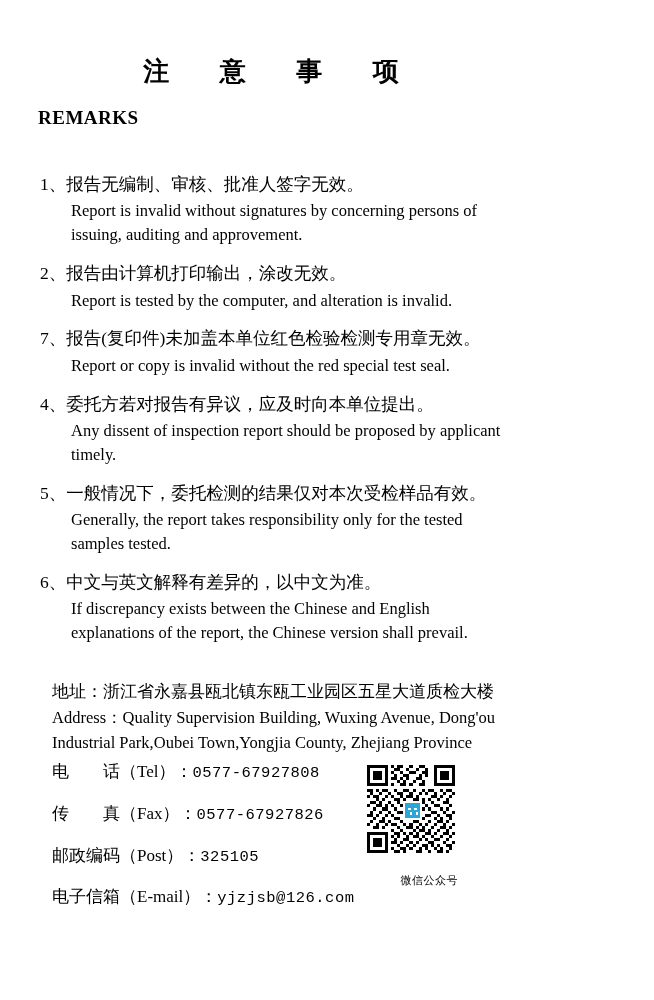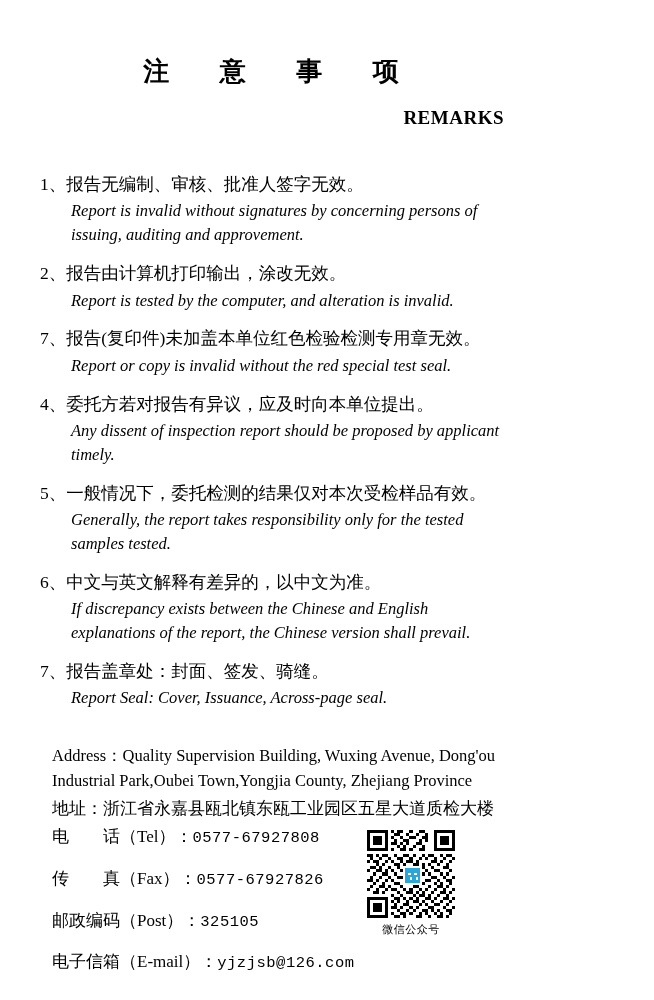--- a/index.html
+++ b/index.html
@@ -25,21 +25,21 @@
     text-align: center;
     font-family: "Liberation Serif", serif;
     font-size: 26px;
     font-weight: bold;
     letter-spacing: 22px;
     text-indent: 22px;
     margin: 12px 0 0 0;
     line-height: 1.2;
   }
   .title-en {
-    text-align: right;
+    text-align: left;
     font-family: "Liberation Serif", serif;
     font-size: 19px;
     font-weight: bold;
     letter-spacing: 0.5px;
     margin: 20px 0 0 0;
   }
   .remarks {
     margin-top: 42px;
     padding-left: 2px;
   }
@@ -51,21 +51,20 @@
     font-size: 17.5px;
     line-height: 1.5;
     white-space: nowrap;
   }
   .remark-en {
     font-family: "Liberation Serif", serif;
     font-size: 16.5px;
     line-height: 1.45;
     padding-left: 31px;
     margin-top: 2px;
-    font-style: italic;
   }
   .contact {
     margin-top: 34px;
     position: relative;
     padding-left: 14px;
   }
   .contact-line {
     font-family: "Liberation Serif", serif;
     font-size: 16.5px;
     line-height: 1.5;
@@ -102,22 +101,23 @@
     width: 88px;
     height: 88px;
     margin: 0 auto;
     background: #ffffff;
     position: relative;
     overflow: hidden;
   }
   .qr-caption {
     font-family: "Liberation Serif", serif;
     font-size: 11px;
-    margin-top: 4px;
+    margin-top: 20px;
     letter-spacing: 0.5px;
+    text-align: right;
   }
   .mono {
     font-family: "Liberation Mono", monospace;
     font-size: 15.5px;
     letter-spacing: 0.5px;
   }
 </style>
 </head>
 <body>
 
@@ -151,31 +151,27 @@
     <div class="remark">
       <div class="remark-cn">5、一般情况下，委托检测的结果仅对本次受检样品有效。</div>
       <div class="remark-en">Generally, the report takes responsibility only for the tested samples tested.</div>
     </div>
 
     <div class="remark">
       <div class="remark-cn">6、中文与英文解释有差异的，以中文为准。</div>
       <div class="remark-en">If discrepancy exists between the Chinese and English explanations of the report, the Chinese version shall prevail.</div>
     </div>
 
-    <div class="remark">
-      <div class="remark-cn">7、报告盖章处：封面、签发、骑缝。</div>
-      <div class="remark-en">Report Seal: Cover, Issuance, Across-page seal.</div>
-    </div>
 
   </div>
 
   <div class="contact">
 
+    <div class="contact-line addr-cn">地址：浙江省永嘉县瓯北镇东瓯工业园区五星大道质检大楼</div>
     <div class="contact-line addr-en">Address：Quality Supervision Building, Wuxing Avenue, Dong'ou Industrial Park,Oubei Town,Yongjia County, Zhejiang Province</div>
-    <div class="contact-line addr-cn">地址：浙江省永嘉县瓯北镇东瓯工业园区五星大道质检大楼</div>
 
     <div class="contact-rows">
 
       <div class="contact-row">
         <span class="label-sp">电　　话（Tel）：</span><span class="mono">0577-67927808</span>
       </div>
 
       <div class="contact-row">
         <span class="label-sp">传　　真（Fax）：</span><span class="mono">0577-67927826</span>
       </div>

